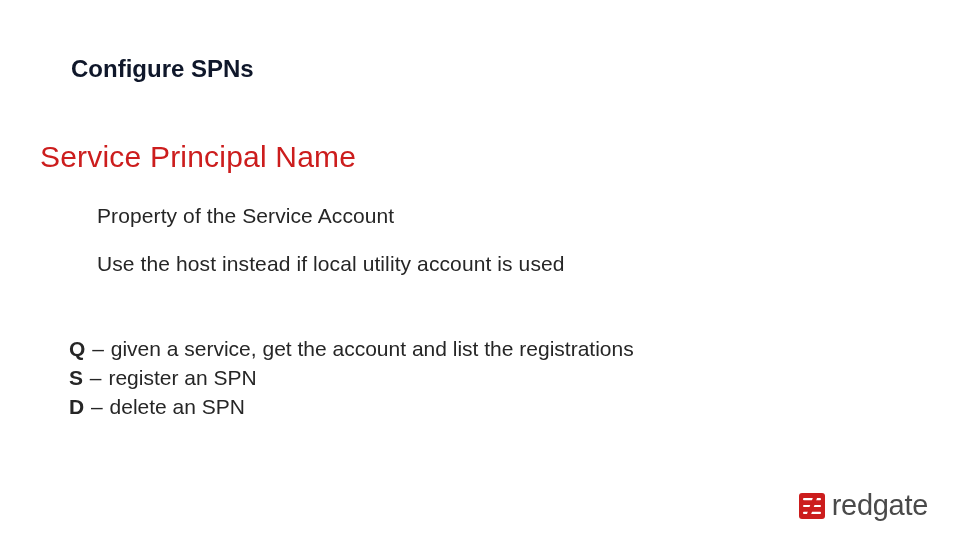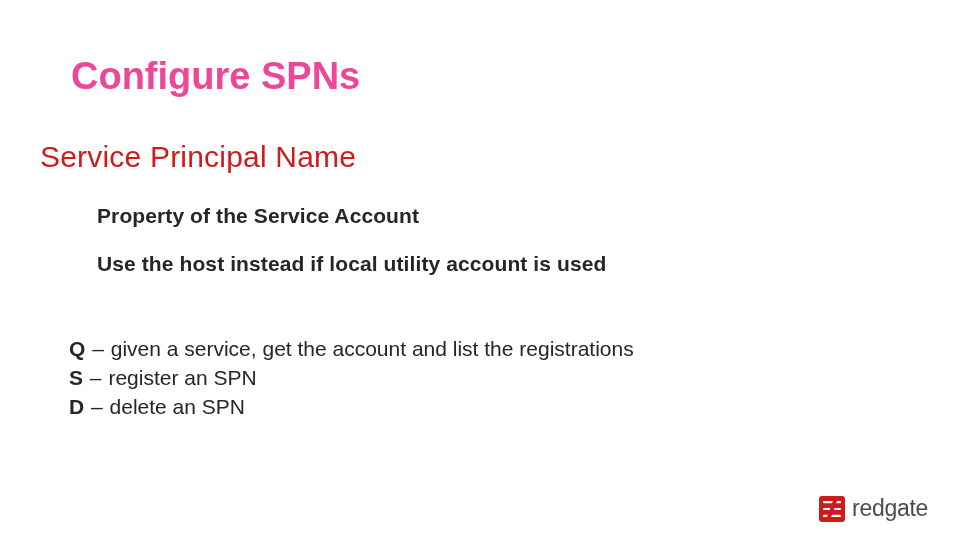--- a/index.html
+++ b/index.html
@@ -15,37 +15,37 @@
   }
   .slide {
     width: 960px;
     height: 540px;
     position: relative;
   }
   .title {
     position: absolute;
     left: 71px;
     top: 55px;
-    font-size: 38px;
+    font-size: 24px;
     font-weight: 600;
     letter-spacing: 0px;
-    color: #ec4899;
+    color: #0f172a;
   }
   .heading {
     font-size: 30px;
     font-weight: 400;
     color: #cc1d1d;
     letter-spacing: 0.2px;
     margin-left: 8px;
   }
   .h1 { position: absolute; left: 32px; top: 140px; }
   .h2 { position: absolute; left: 32px; top: 290px; }
   .body-line {
     font-size: 21px;
-    font-weight: 700;
+    font-weight: 400;
     color: #262626;
     letter-spacing: 0.1px;
   }
   .b1 { position: absolute; left: 97px; top: 204px; }
   .b2 { position: absolute; left: 97px; top: 252px; }
   .opts {
     position: absolute;
     left: 69px;
     top: 335px;
   }
@@ -67,21 +67,21 @@
   .logo-mark {
     width: 26px;
     height: 26px;
     background: #cc1d1d;
     border-radius: 3px;
     position: relative;
     overflow: hidden;
   }
   .logo-mark svg { position: absolute; inset: 0; }
   .logo-text {
-    font-size: 23px;
+    font-size: 29px;
     font-weight: 400;
     color: #4a4a4a;
     letter-spacing: -0.3px;
   }
   .logo-text .rg { font-weight: 400; }
 </style>
 </head>
 <body>
 
 <div class="slide">

